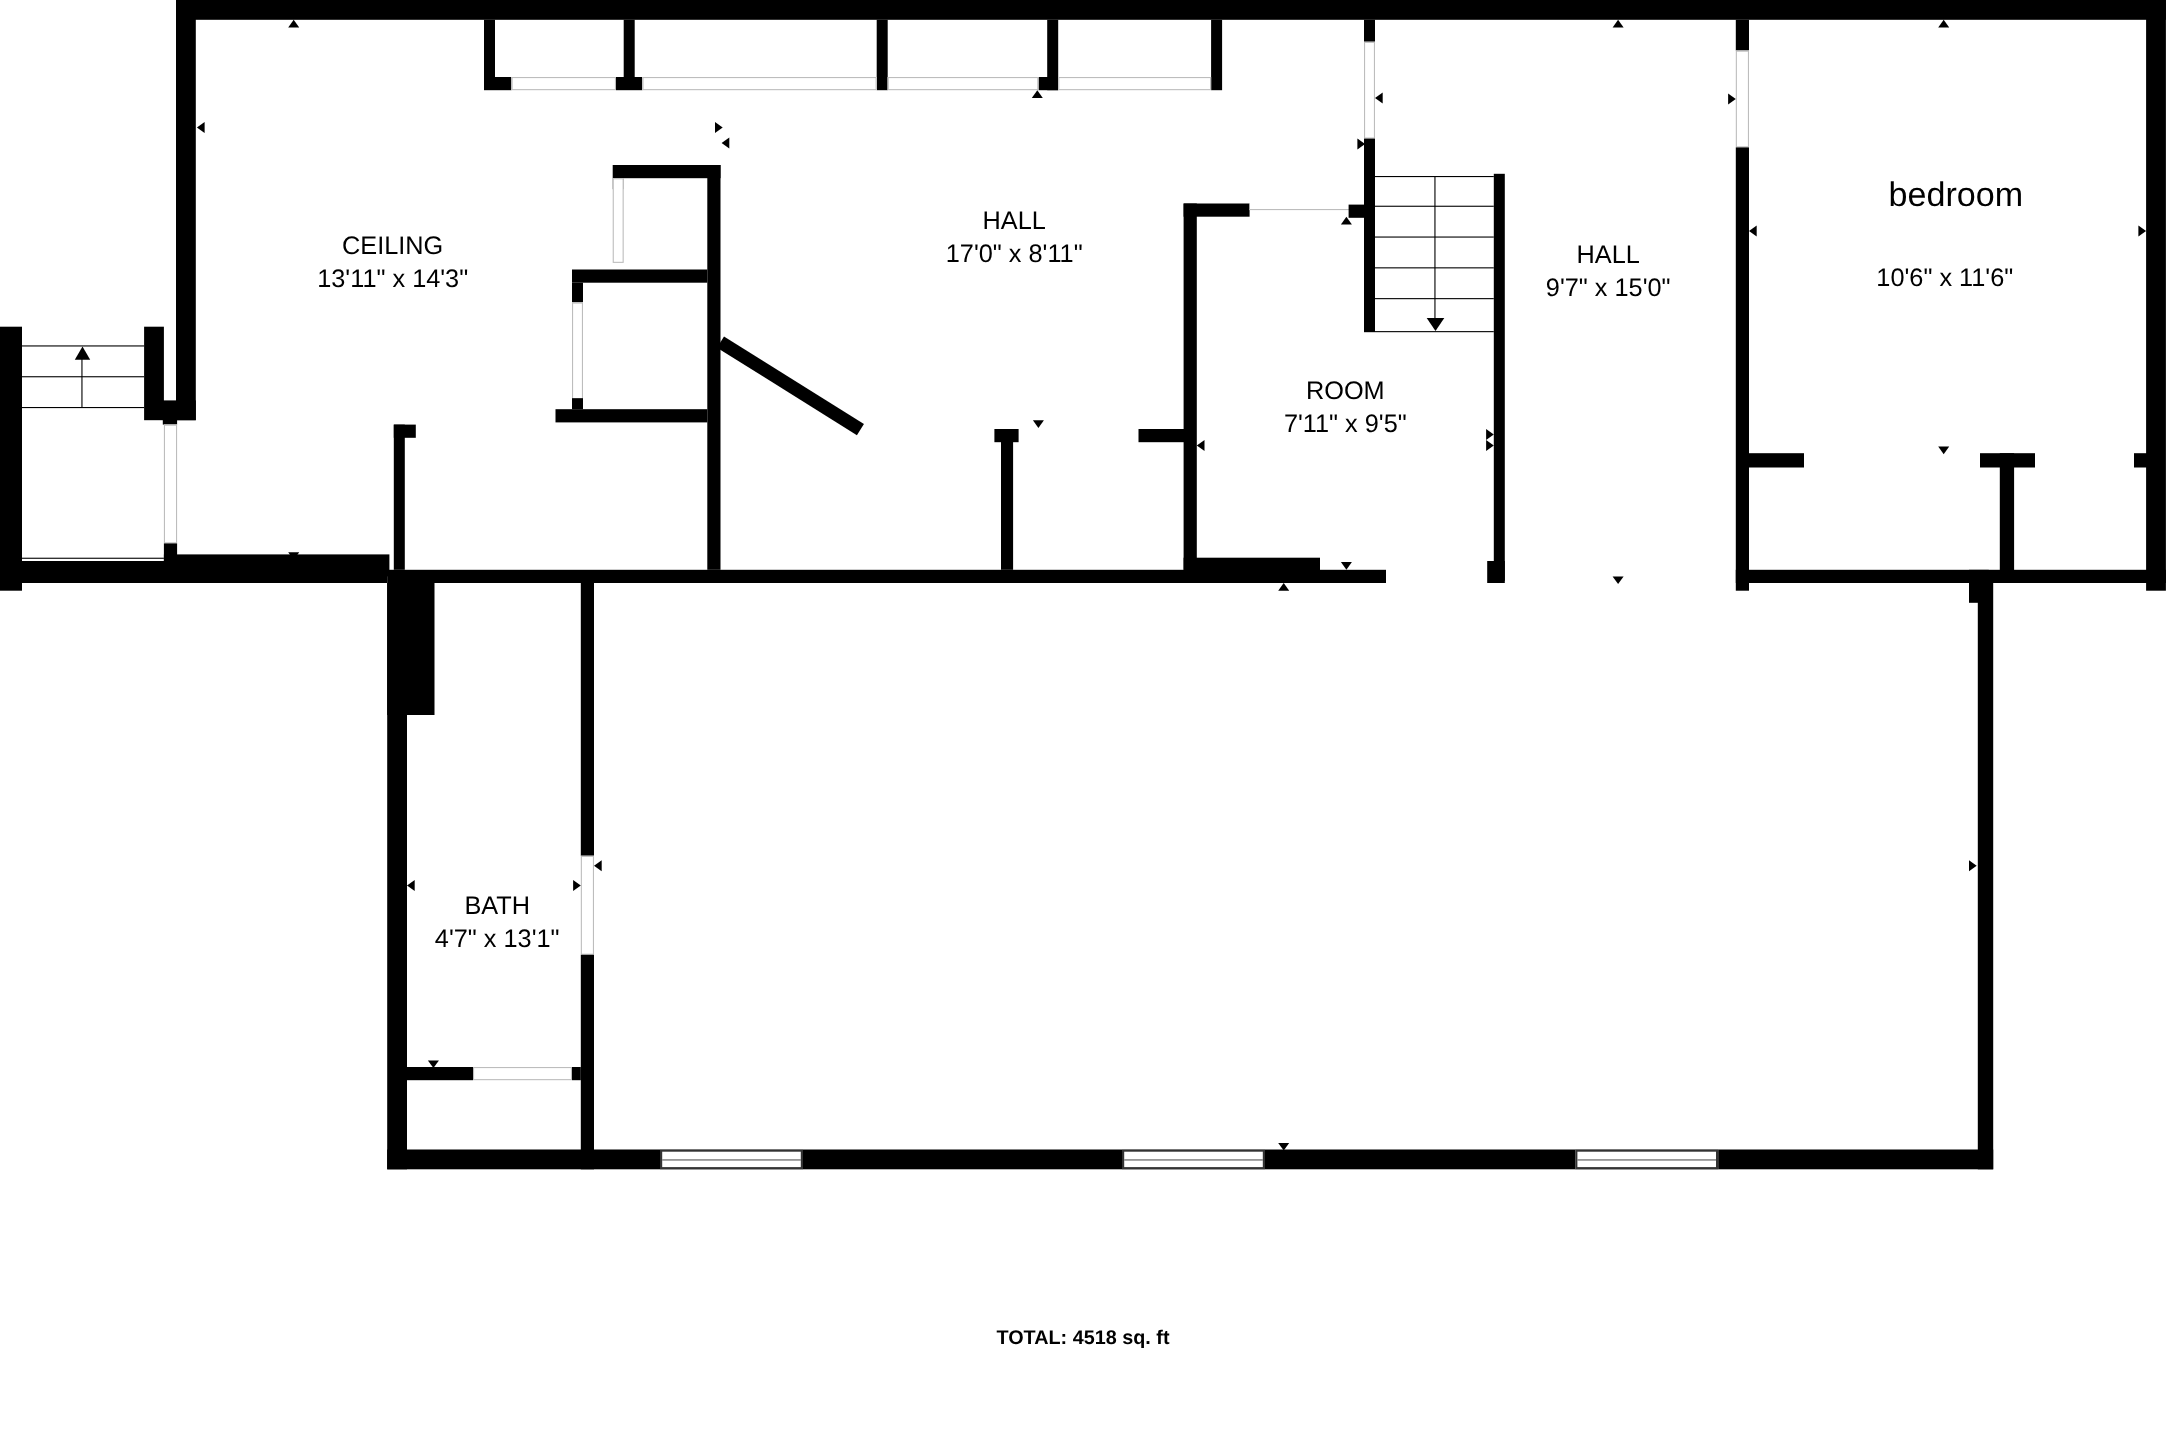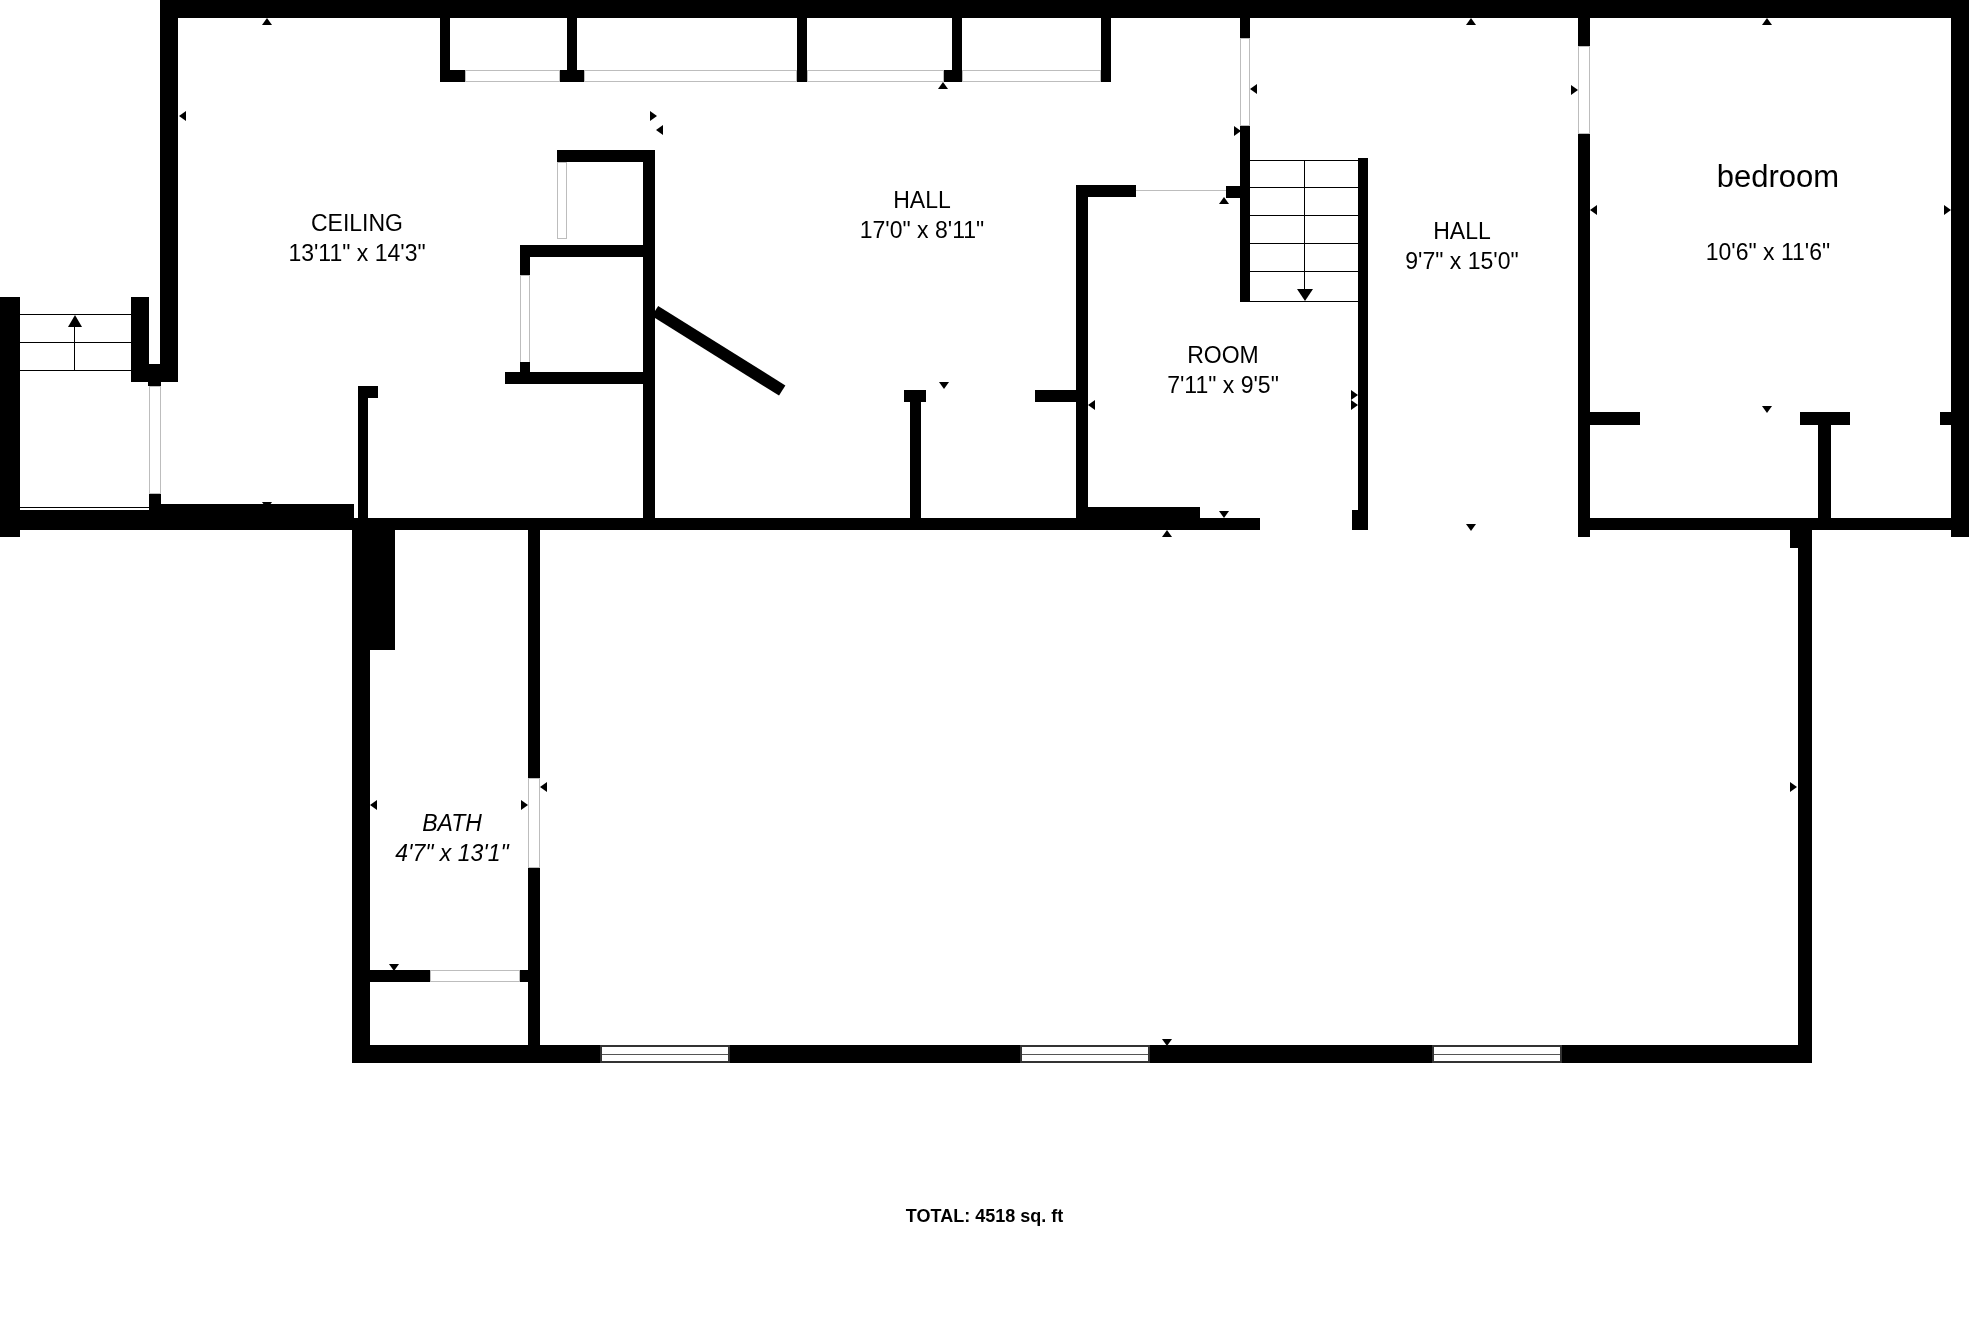--- a/index.html
+++ b/index.html
@@ -181,21 +181,21 @@
   <div class="room-label big" style="left:1778px;top:158px;">
     <span>bedroom</span>
   </div>
   <div class="room-label" style="left:1768px;top:237px;">
     <span>10'6" x 11'6"</span>
   </div>
   <div class="room-label" style="left:1207px;top:340px;margin-left:16px;">
     <span>ROOM</span>
     <span class="dim">7'11" x 9'5"</span>
   </div>
-  <div class="room-label" style="left:452px;top:808px;font-style:italic;">
+  <div class="room-label" style="left:452px;top:808px;">
     <span>BATH</span>
     <span class="dim">4'7" x 13'1"</span>
   </div>
 </div>
 
 <div class="summary">
   <div class="total">TOTAL: 4518 sq. ft</div>
 </div>
 
 </body></html>

